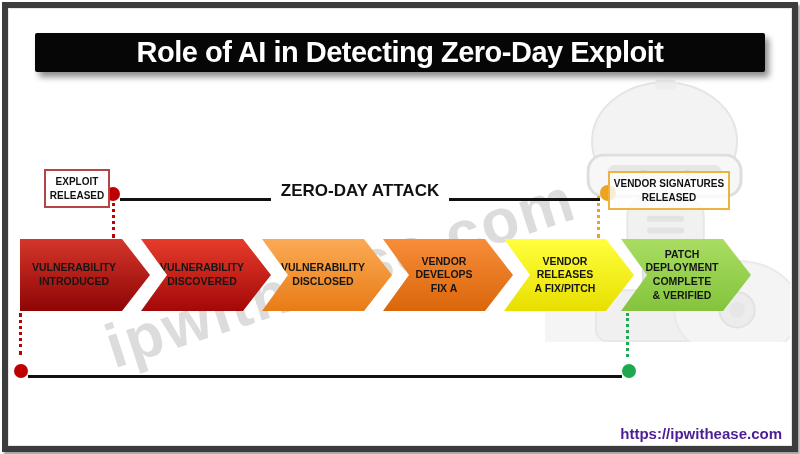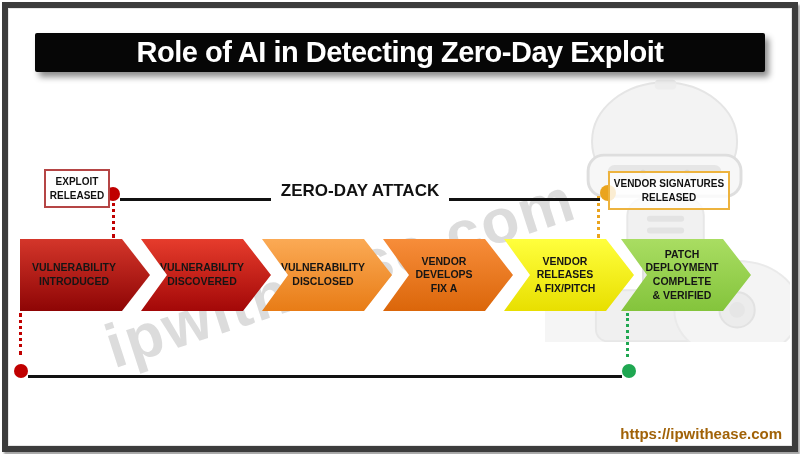--- a/index.html
+++ b/index.html
@@ -62,21 +62,21 @@
 
   .note-box{
     position:absolute;z-index:5;text-align:center;font-weight:700;color:#111;
     font-size:10px;line-height:1.35;padding:4px 2px;box-sizing:border-box;
   }
   .exploit-box{left:44px;top:169px;width:66px;background:#ffffff;border:2px solid #b54545;}
   .attack-box{left:608px;top:171px;width:122px;background:rgba(255,255,255,0.8);border:2px solid #edb33e;}
 
   .site-url{
     position:absolute;right:18px;bottom:12px;z-index:6;
-    font-size:15px;font-weight:700;color:#a16207;text-decoration:none;margin-top:12px;
+    font-size:15px;font-weight:700;color:#4c1d95;text-decoration:none;margin-top:12px;
   }
 </style>
 </head>
 <body>
 
 <div class="frame"></div>
 
 <div class="title-bar">
   <span>Role of AI in Detecting Zero-Day Exploit</span>
 </div>

